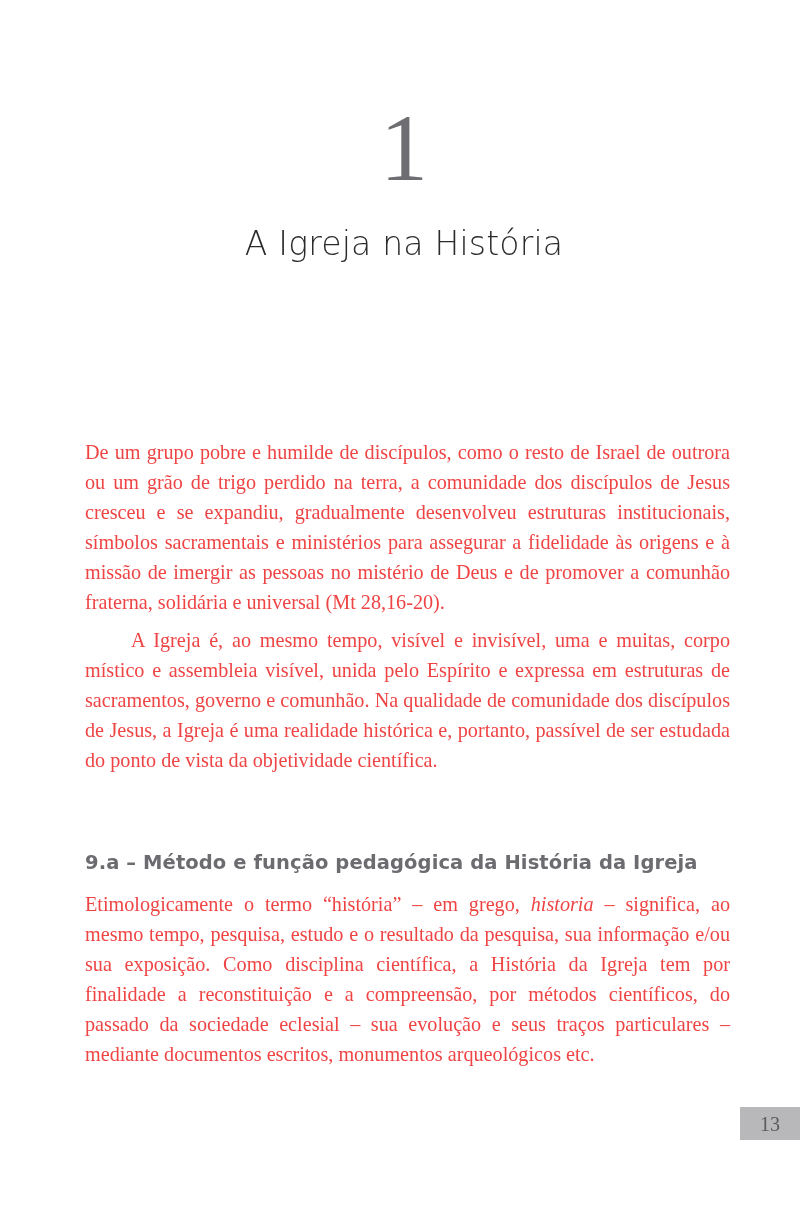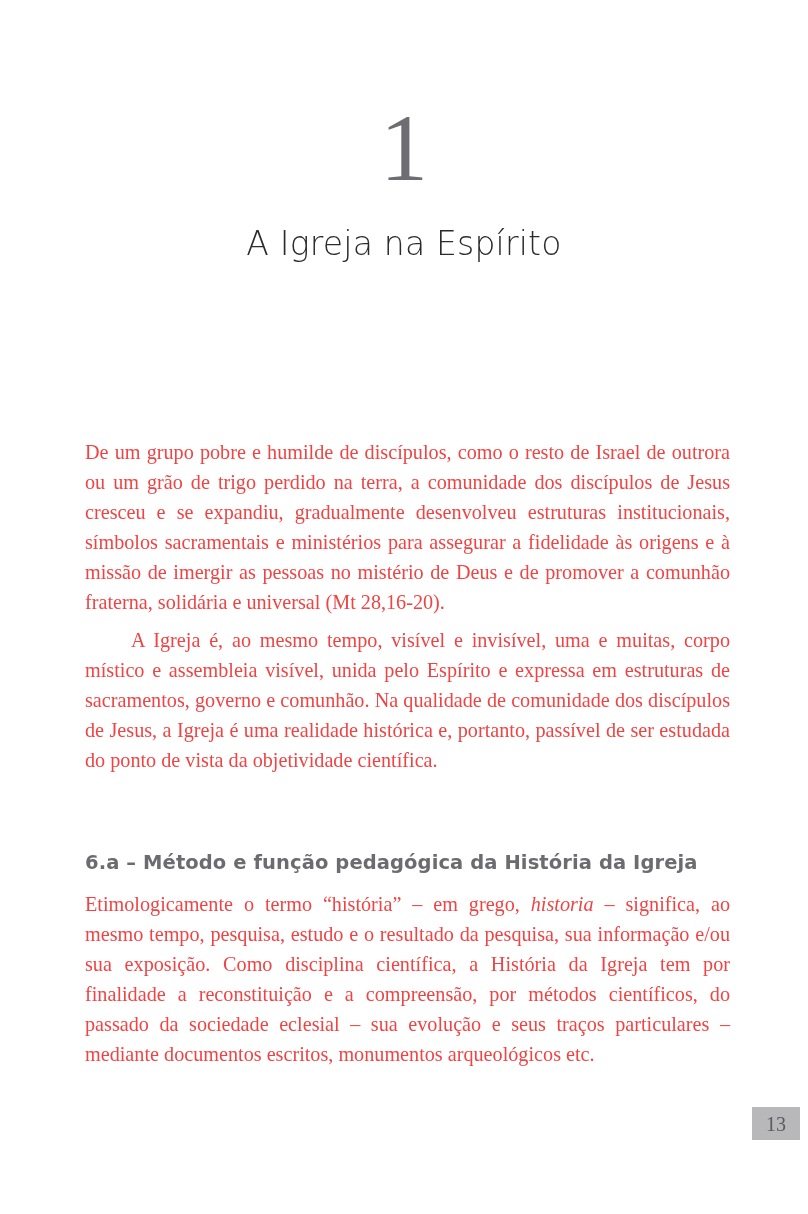--- a/index.html
+++ b/index.html
@@ -94,21 +94,21 @@
   em.latin {
     font-style: italic;
     margin-top: 37px;
   }
 
   
   .page-number-badge {
     position: absolute;
     right: 8px;
     top: 1107px;
-    width: 48px;
+    width: 60px;
     height: 33px;
     background: #b8b8bb;
     display: flex;
     align-items: center;
     justify-content: center;
   }
 
   .page-number-badge .num {
     font-family: "Liberation Serif", "DejaVu Serif", serif;
     font-size: 20px;
@@ -116,32 +116,32 @@
     line-height: 1;
   }
 </style>
 </head>
 <body>
 
 <div class="page">
 
   <div class="chapter-opener">
     <div class="chapter-number">1</div>
-    <h1 class="chapter-title">A Igreja na Espírito</h1>
+    <h1 class="chapter-title">A Igreja na História</h1>
   </div>
 
   <div class="content">
 
     <p class="body-par">De um grupo pobre e humilde de discípulos, como o resto de Israel de outrora ou um grão de trigo perdido na terra, a comunidade dos discípulos de Jesus cresceu e se expandiu, gradualmente desenvolveu estruturas institucionais, símbolos sacramentais e ministérios para assegurar a fidelidade às origens e à missão de imergir as pessoas no mistério de Deus e de promover a comunhão fraterna, solidária e universal (Mt 28,16-20).</p>
 
     <p class="body-par indented par-gap-2">A Igreja é, ao mesmo tempo, visível e invisível, uma e muitas, corpo místico e assembleia visível, unida pelo Espírito e expressa em estruturas de sacramentos, governo e comunhão. Na qualidade de comunidade dos discípulos de Jesus, a Igreja é uma realidade histórica e, portanto, passível de ser estudada do ponto de vista da objetividade científica.</p>
 
     <div class="spacer-before-heading"></div>
 
-    <h2 class="section-heading">6.a – Método e função pedagógica da História da Igreja</h2>
+    <h2 class="section-heading">9.a – Método e função pedagógica da História da Igreja</h2>
 
     <div class="spacer-after-heading"></div>
 
     <p class="body-par"><span>Etimologicamente o termo “história” – em grego, </span><em class="latin">historia</em><span> – significa, ao mesmo tempo, pesquisa, estudo e o resultado da pesquisa, sua informação e/ou sua exposição. Como disciplina científica, a História da Igreja tem por finalidade a reconstituição e a compreensão, por métodos científicos, do passado da sociedade eclesial – sua evolução e seus traços particulares – mediante documentos escritos, monumentos arqueológicos etc.</span></p>
 
   </div>
 
   <div class="page-number-badge">
     <span class="num">13</span>
   </div>

